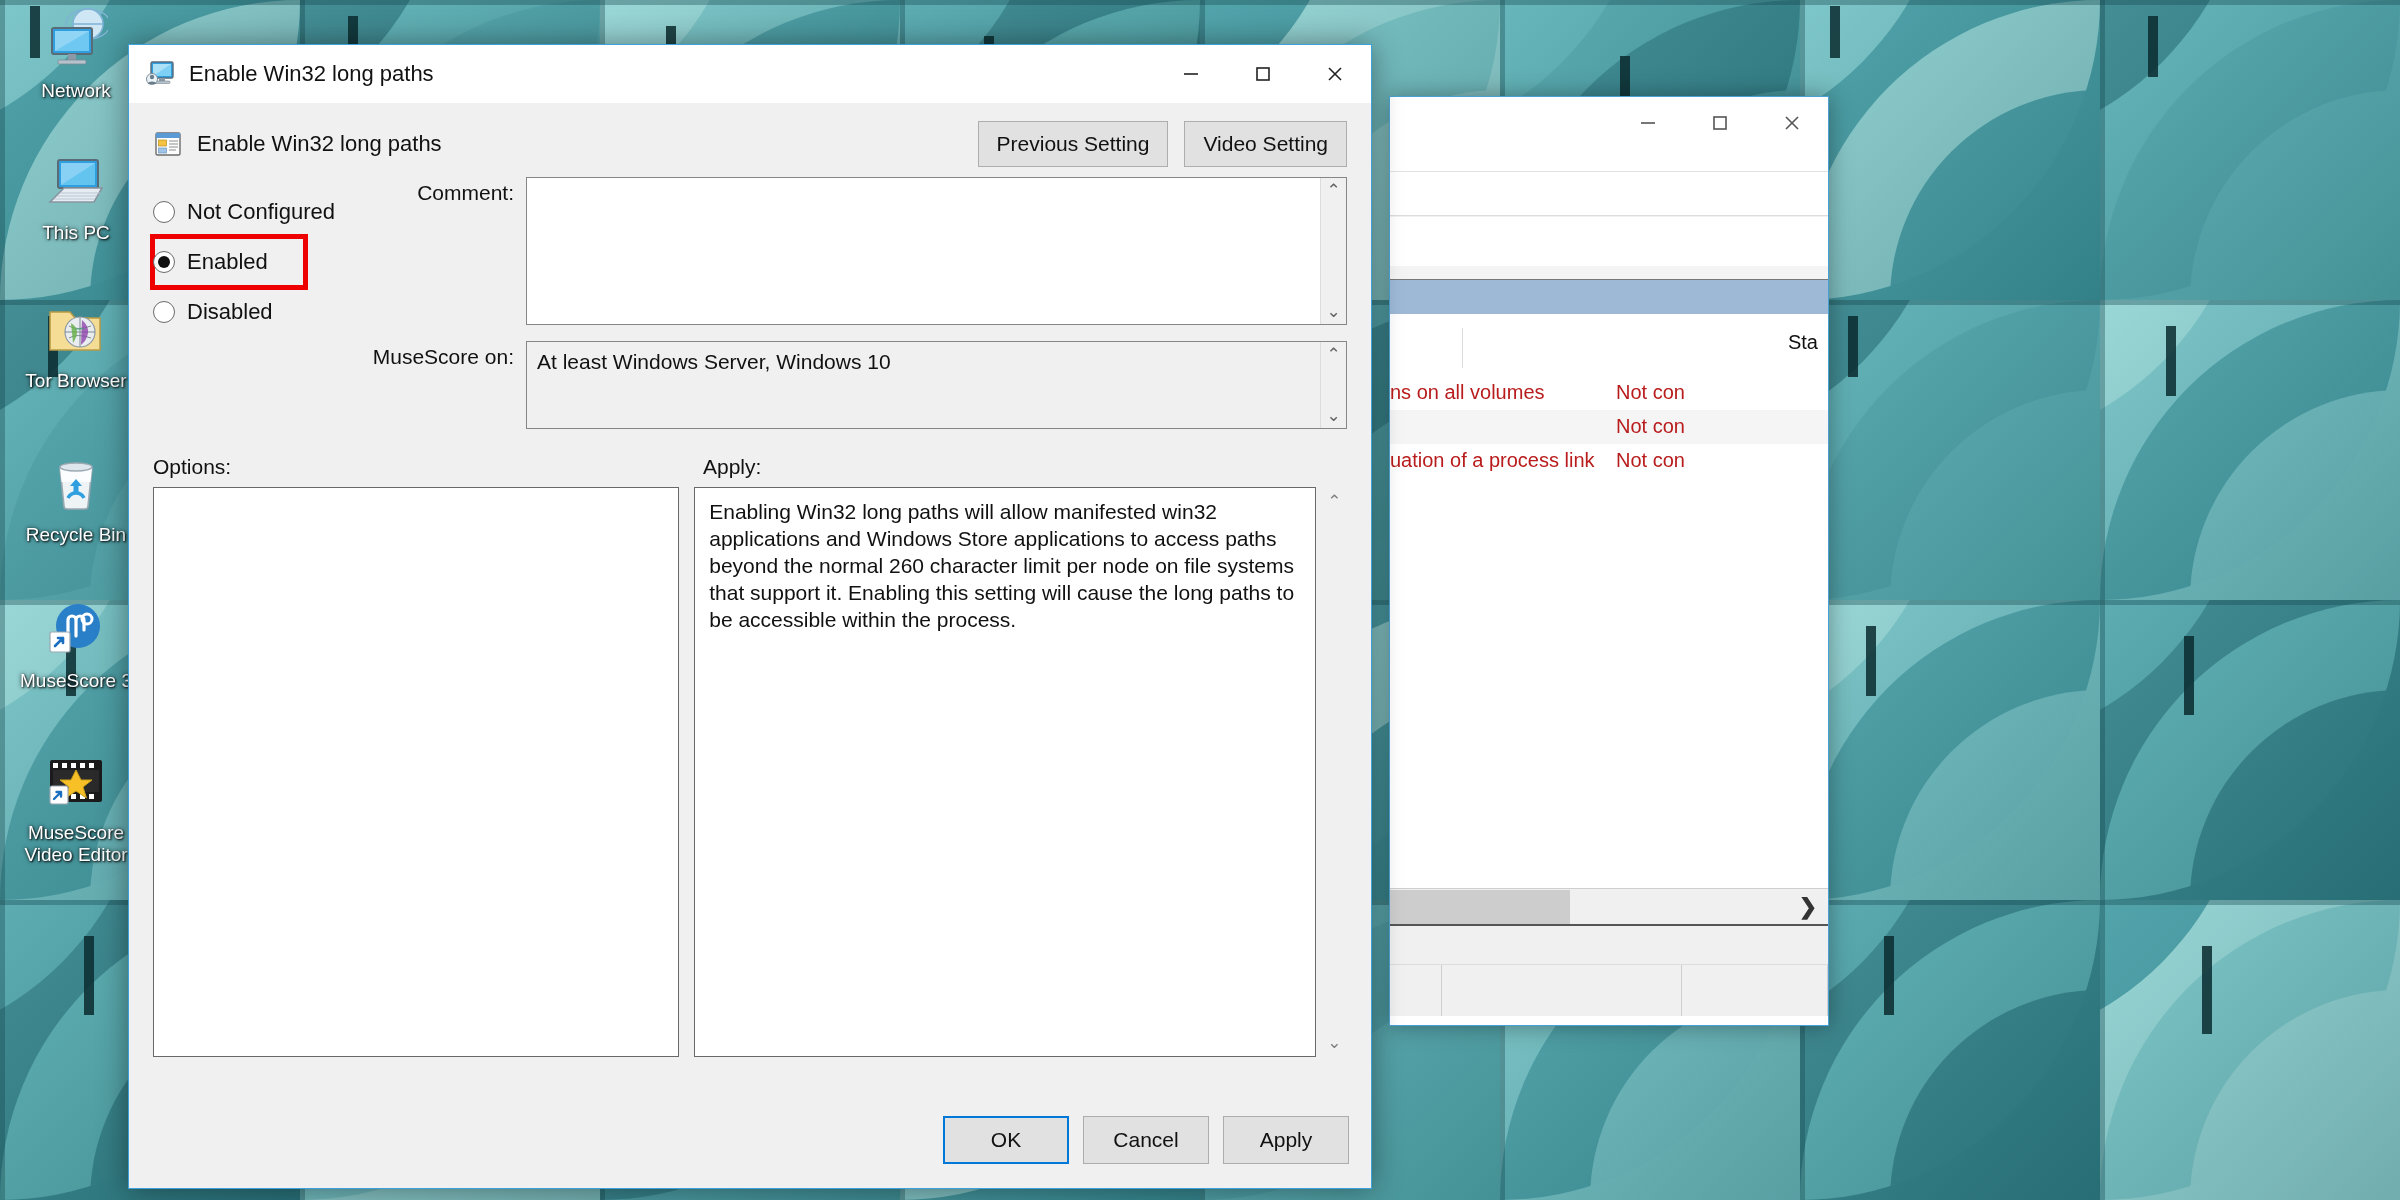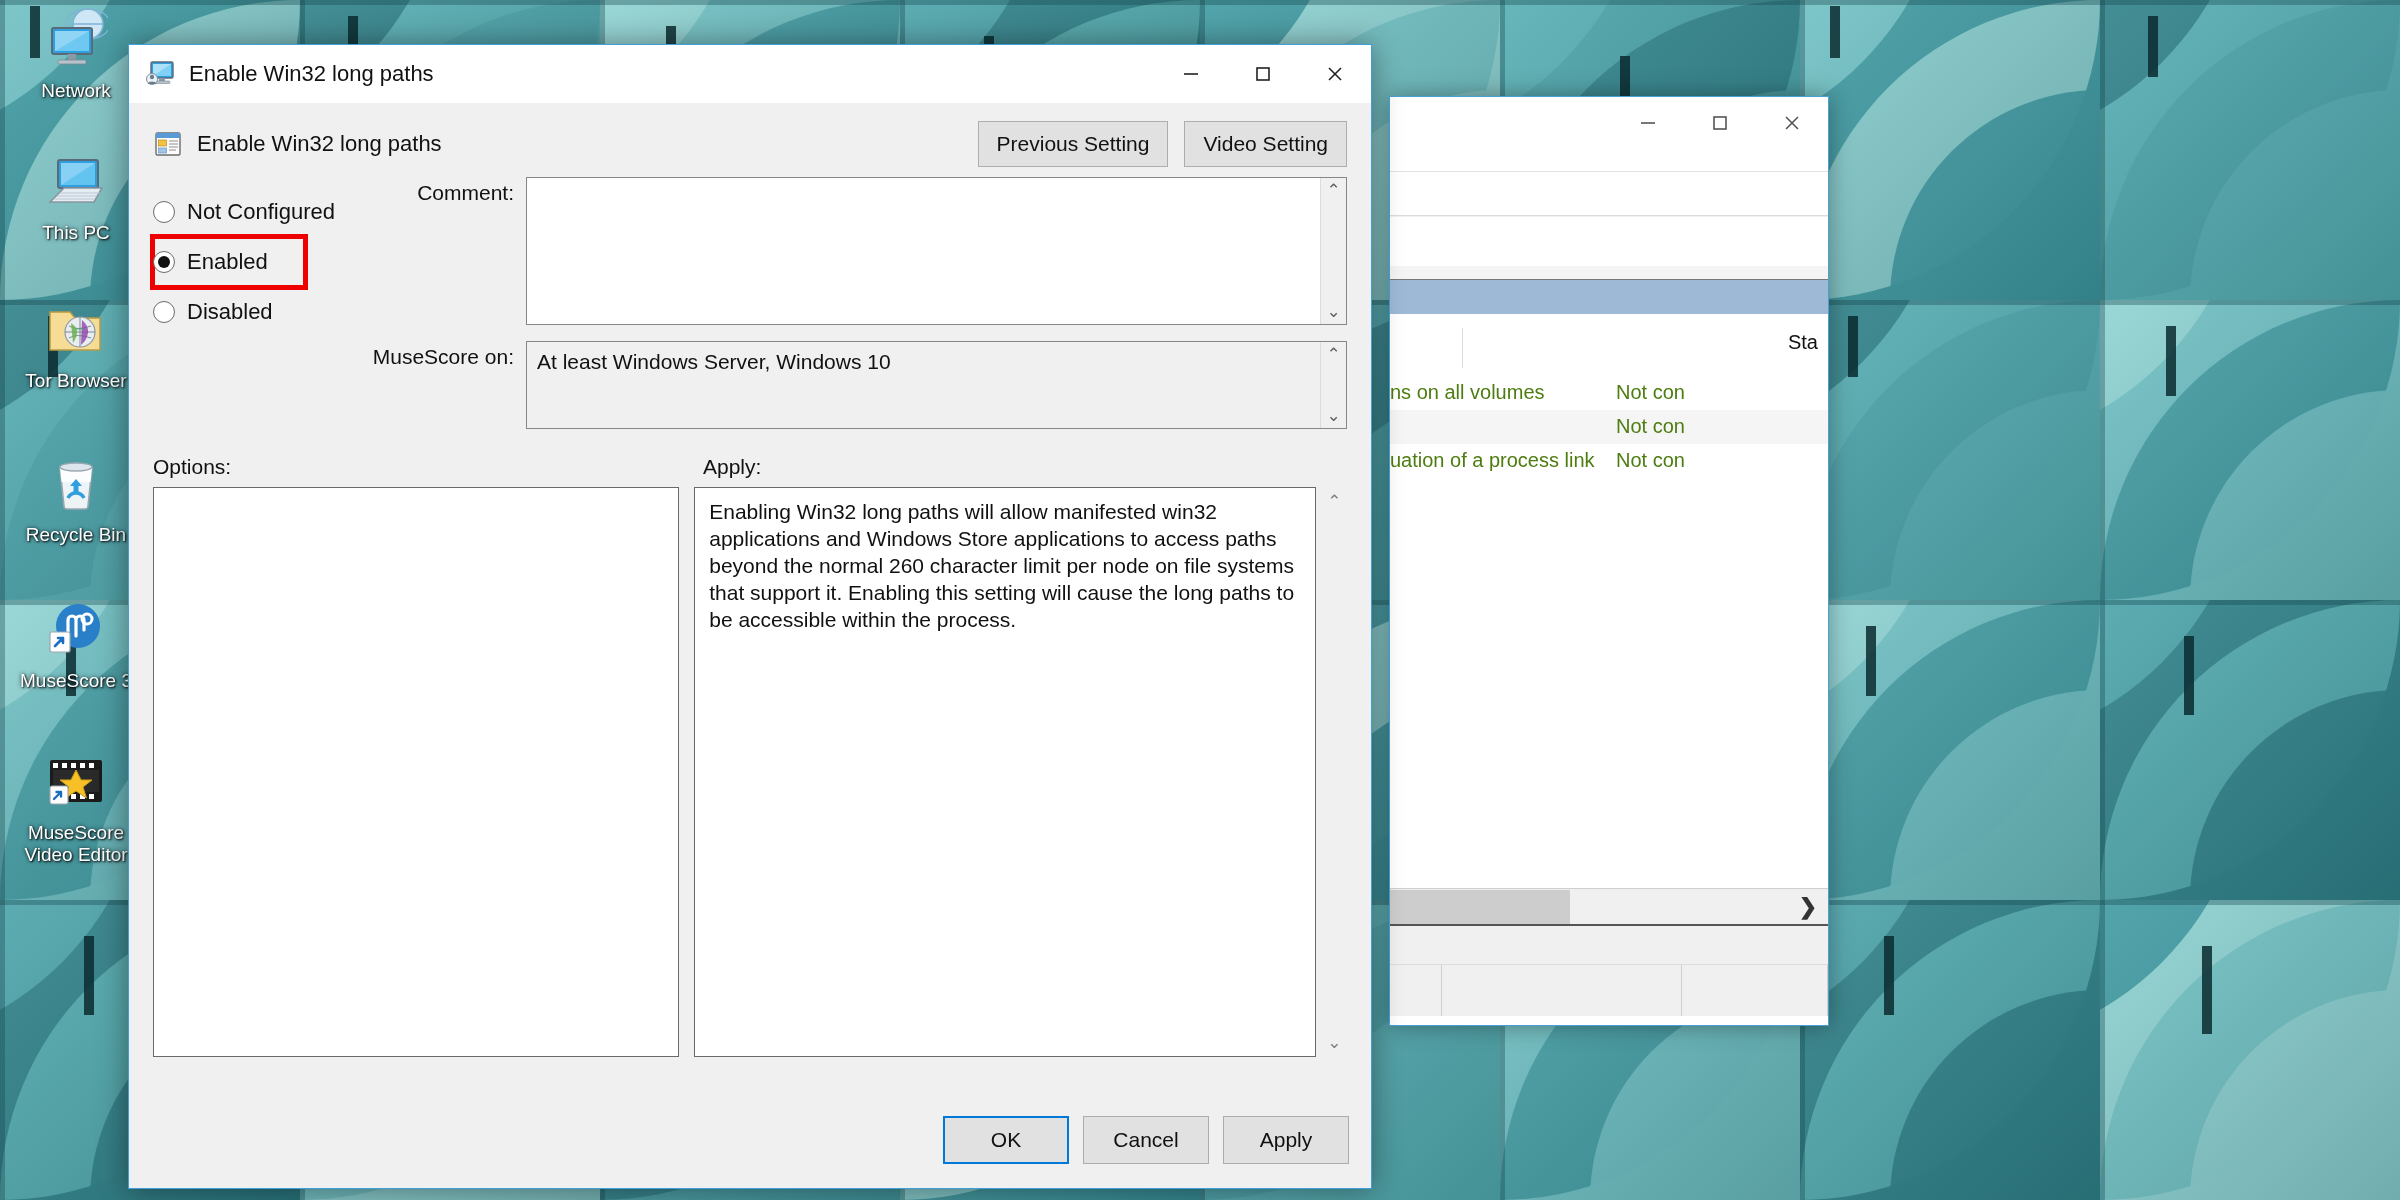--- a/index.html
+++ b/index.html
@@ -82,21 +82,21 @@
   #gpedit .coldiv{
     position:absolute; left:72px; top:14px; width:1px; height:40px;
     background:#dcdcdc;
   }
   #gpedit .colhdr .sta{
     position:absolute; right:10px; top:17px;
     font-size:20px; color:#111;
   }
   #gpedit .row{
     height:34px; position:relative;
-    font-size:20px; color:#4d7c0f;
+    font-size:20px; color:#b91c1c;
   }
   #gpedit .row.alt{ background:#f5f5f5; }
   #gpedit .row .txt{ position:absolute; left:0; top:5px; }
   #gpedit .row .sta{ position:absolute; left:226px; top:5px; }
   #gpedit .hscroll{
     height:36px; background:#f0f0f0; border-top:1px solid #cfcfcf;
     display:flex; align-items:center;
   }
   #gpedit .hthumb{ width:180px; height:34px; background:#cdcdcd;}
   #gpedit .hspace{ flex:1; }

